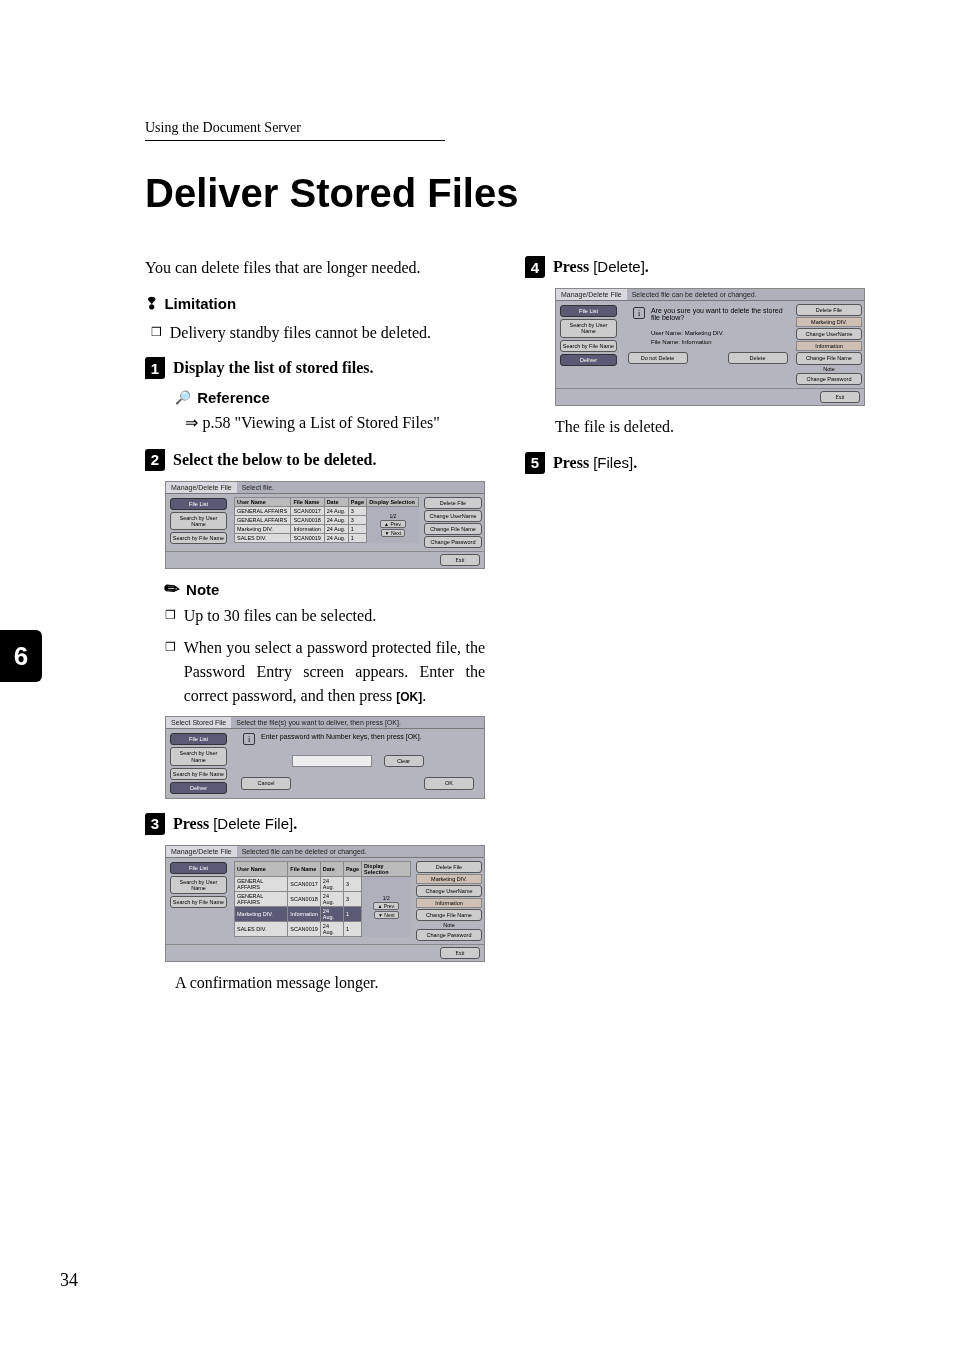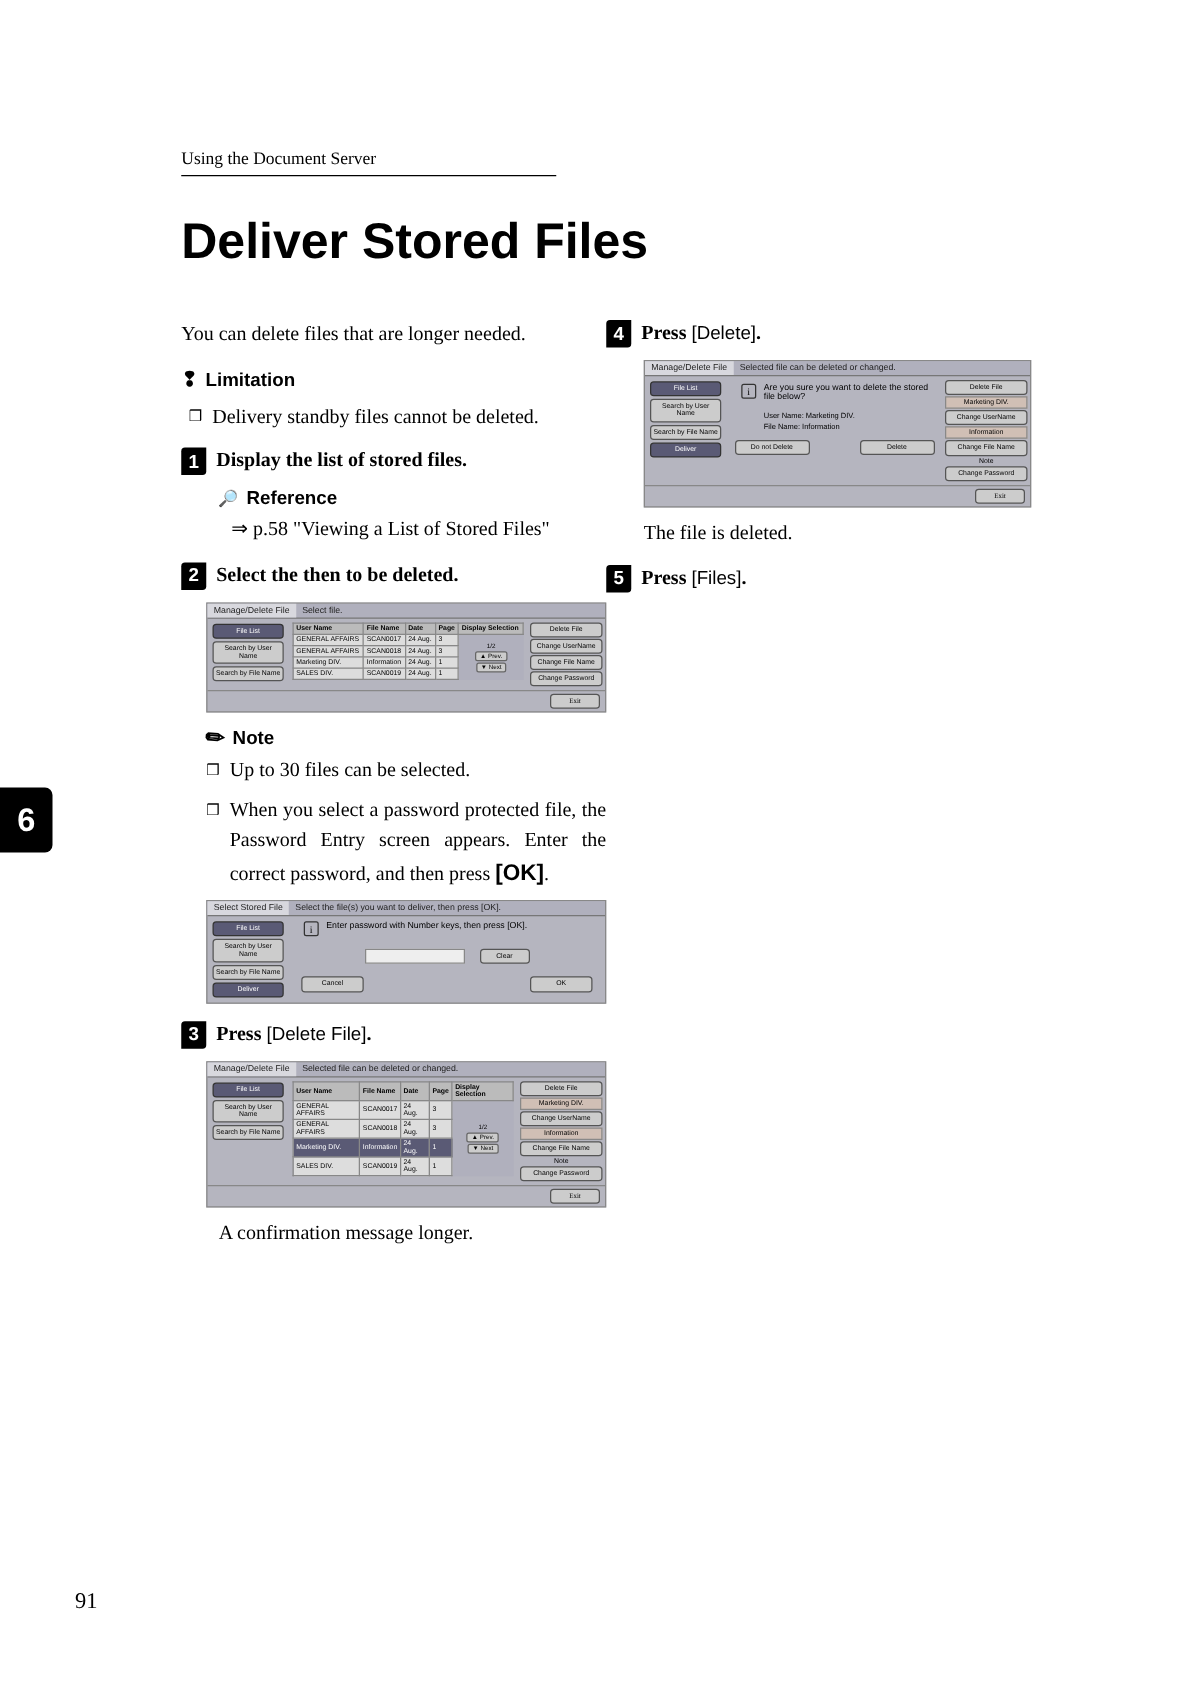--- a/index.html
+++ b/index.html
@@ -22,20 +22,21 @@
     }
     .main-title {
       font-family: Arial, Helvetica, sans-serif;
       font-size: 40px;
       font-weight: bold;
       margin-left: 85px;
       margin-bottom: 40px;
     }
     .columns {
       display: flex;
+      gap: 40px;
       margin-left: 85px;
     }
     .col {
       width: 340px;
     }
     .intro-text {
       font-size: 16px;
       line-height: 1.5;
       text-align: justify;
       margin-bottom: 14px;
@@ -124,21 +125,21 @@
       margin-bottom: 8px;
     }
     .note-text {
       text-align: justify;
       flex: 1;
       line-height: 1.5;
     }
     .ok-bold {
       font-family: Arial, sans-serif;
       font-weight: bold;
-      font-size: 18px;
+      font-size: 12px;
     }
     .screenshot-small {
       width: 320px;
       border: 1px solid #888;
       margin: 8px 0 12px 20px;
       background: #b5b5bf;
     }
     .screenshot-small-right {
       width: 310px;
       border: 1px solid #888;
@@ -397,21 +398,21 @@
     <div class="reference-header">
       <span class="magic-icon">🔎</span>
       <span>Reference</span>
     </div>
     <p class="reference-text">
       <span>⇒</span> <span>p.58 "Viewing a List of Stored Files"</span>
     </p>
 
     <div class="step-line" style="margin-top:14px;">
       <span class="step-badge">2</span>
-      <span class="step-text">Select the then to be deleted.</span>
+      <span class="step-text">Select the below to be deleted.</span>
     </div>
 
     <div class="screenshot-small">
       <div class="shot-top">
         <div class="tab-active">Manage/Delete File</div>
         <div class="header-text">Select file.</div>
       </div>
       <div class="shot-body">
         <div class="shot-left">
           <div class="shot-btn dark">File List</div>
@@ -652,13 +653,13 @@
 
     <div class="step-line">
       <span class="step-badge">5</span>
       <span class="step-text">
         <span>Press </span><span class="bold-ui">[Files]</span><span>.</span>
       </span>
     </div>
   </div>
 </div>
 
-<div class="page-number">91</div>
+<div class="page-number">34</div>
 
 </body></html>

